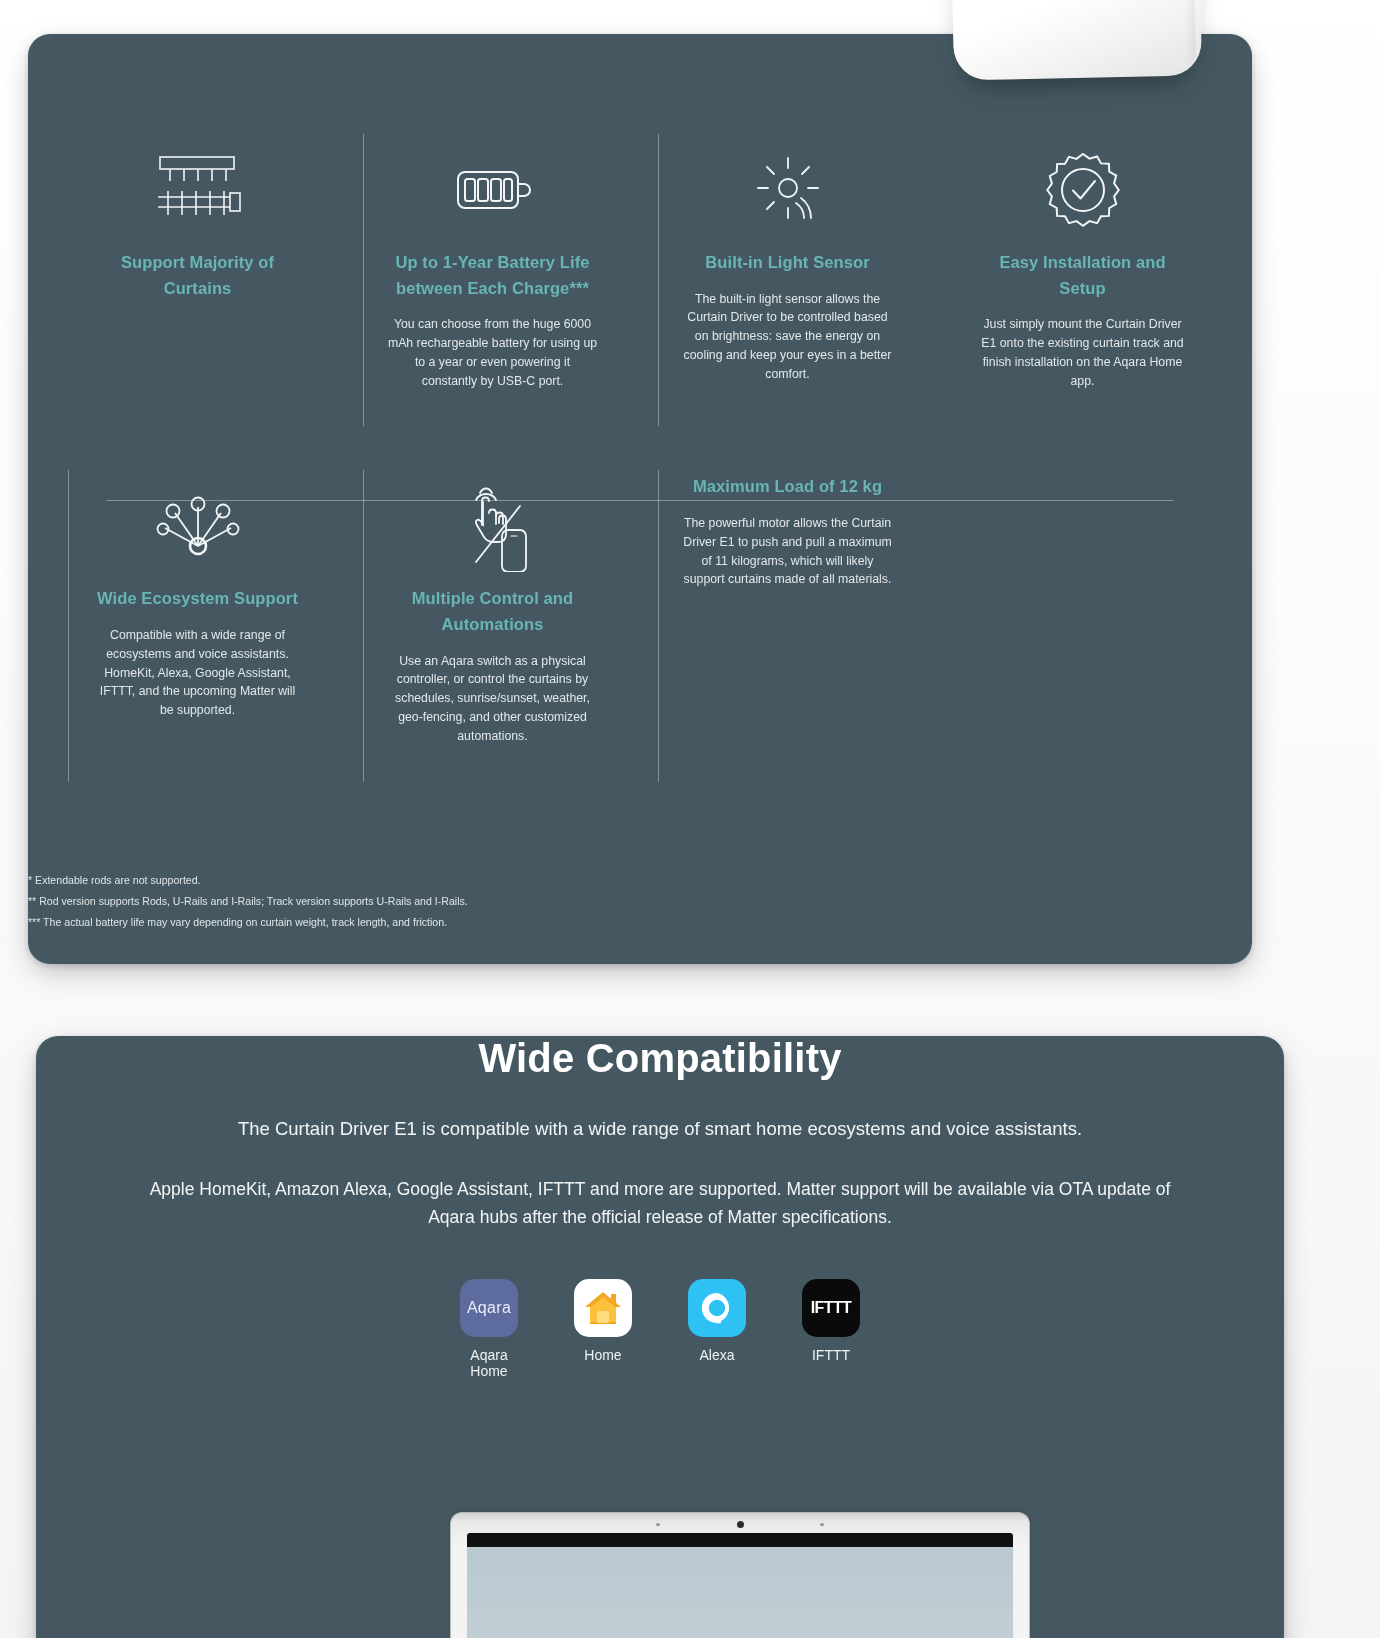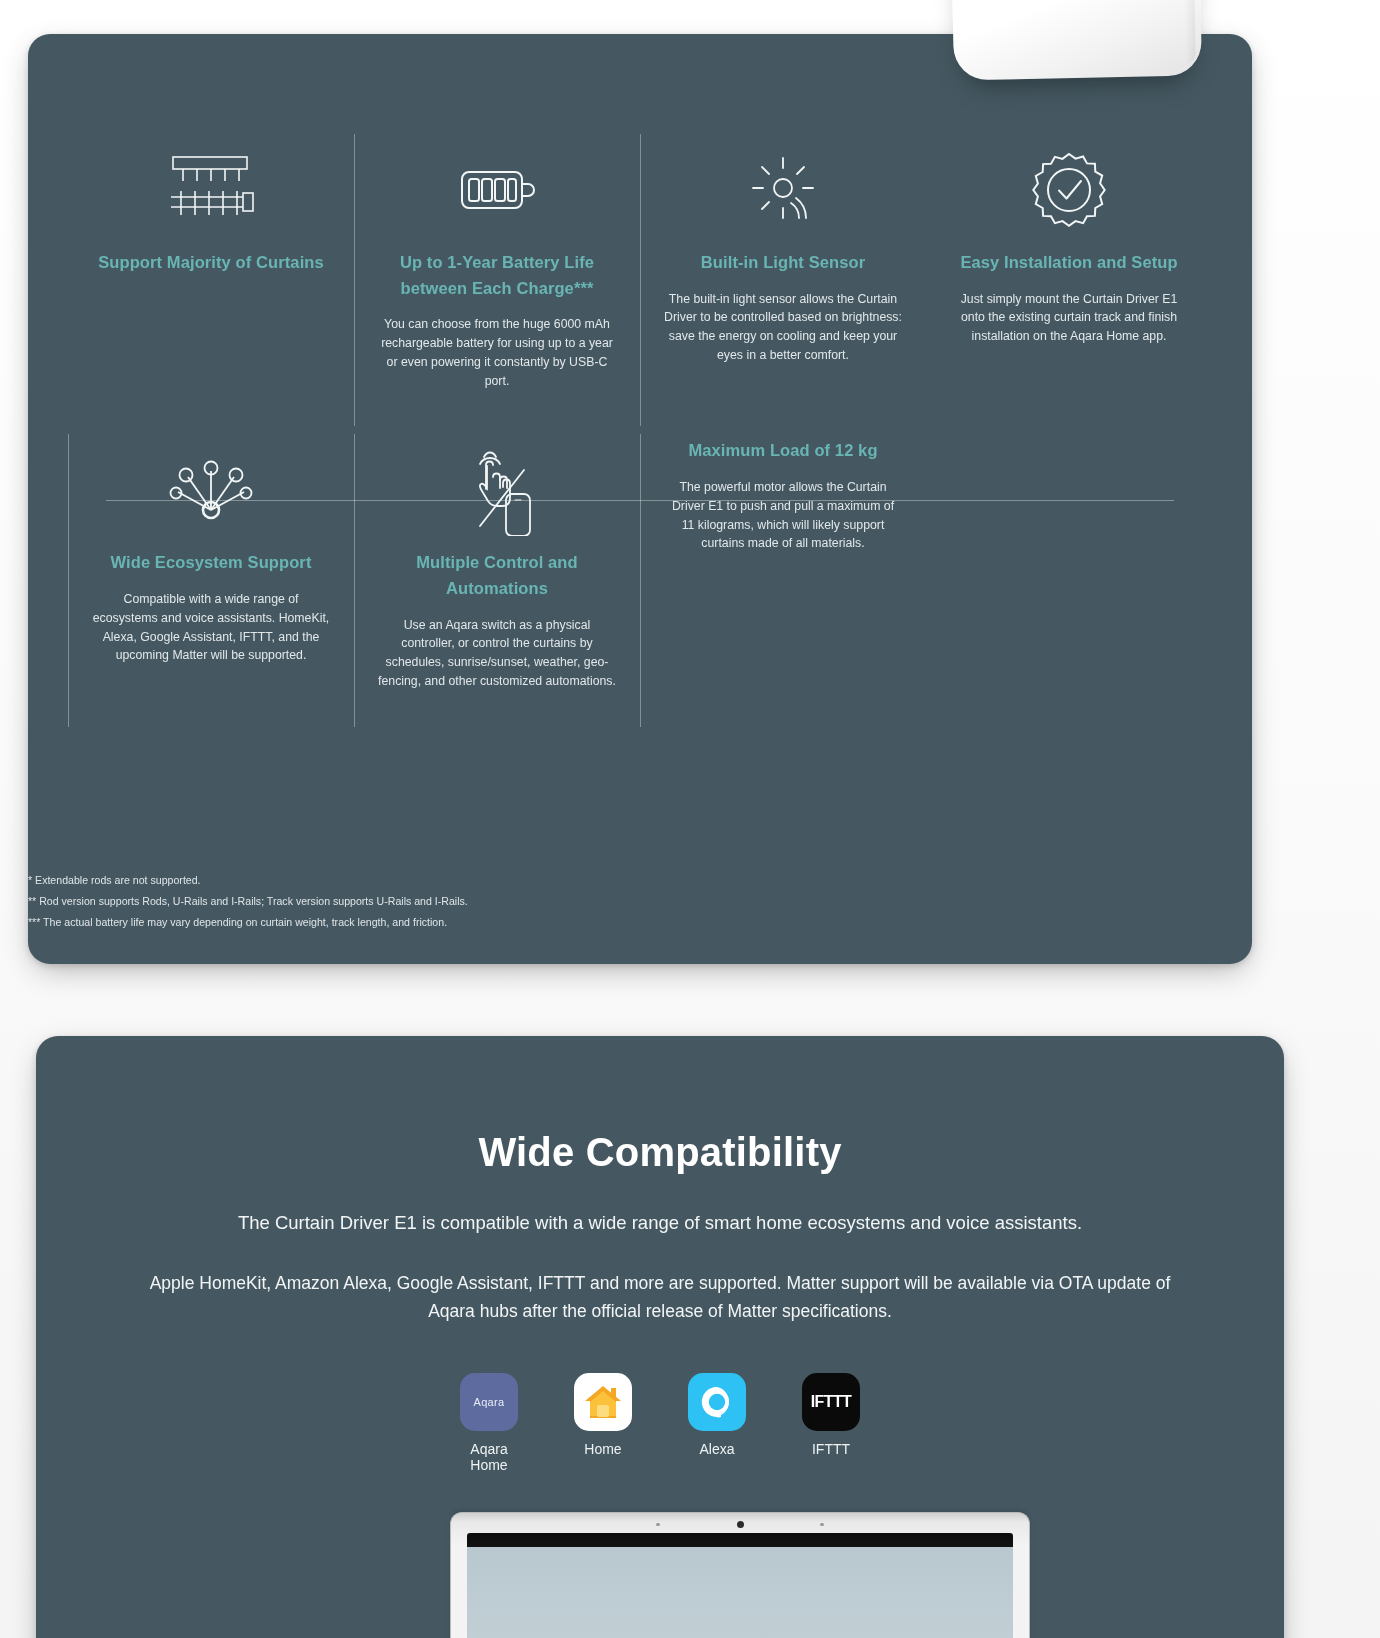--- a/index.html
+++ b/index.html
@@ -47,20 +47,21 @@
   #features-panel { left: 28px; top: 34px; width: 1224px; height: 930px; z-index: 4; }
   #compat-panel   { left: 36px; top: 1036px; width: 1248px; height: 700px; overflow: hidden; z-index: 3; }
 
   
   .grid {
     position: absolute;
     left: 40px; top: 96px;
     width: 1144px;
     display: grid;
     grid-template-columns: repeat(4, 1fr);
+    gap: 36px;
   }
   .cell {
     position: relative;
     padding: 8px 24px 40px 24px;
     text-align: center;
   }
   .cell.bordered-left::before {
     content: "";
     position: absolute; left: 0; top: 4px; bottom: 4px;
     width: 1px; background: rgba(255,255,255,.34);
@@ -102,21 +103,20 @@
     font-size: 10.6px;
     line-height: 1.97;
   }
 
   
   .compat-inner { position: absolute; left: 0; right: 0; top: 0; text-align: center; }
   .compat-title {
     color: #ffffff;
     font-size: 40px;
     font-weight: bold;
-    margin-top: 94px;
     letter-spacing: .2px;
   }
   .compat-sub {
     color: #f2f5f6;
     font-size: 18.5px;
     margin-top: 34px;
     line-height: 1.5;
   }
   .compat-body {
     color: #f2f5f6;
@@ -137,21 +137,21 @@
     width: 58px; height: 58px;
     border-radius: 15px;
     margin: 0 auto 10px auto;
     display: flex; align-items: center; justify-content: center;
     position: relative;
     overflow: hidden;
   }
   .app-label { color: #eef2f3; font-size: 14px; }
 
   .ic-aqara { background: #5e6b9e; }
-  .ic-aqara span { color: #e9ecf7; font-size: 11px; letter-spacing: .3px; }
+  .ic-aqara span { color: #e9ecf7; font-size: 16px; letter-spacing: .3px; }
   .ic-home  { background: #ffffff; }
   .ic-alexa { background: #2ec2f4; }
   .ic-ifttt { background: #0a0a0a; }
   .ic-ifttt span { color: #fff; font-size: 16px; font-weight: bold; letter-spacing: -.6px; }
 
   
   .laptop {
     position: absolute;
     left: 450px;
     top: 1512px;

